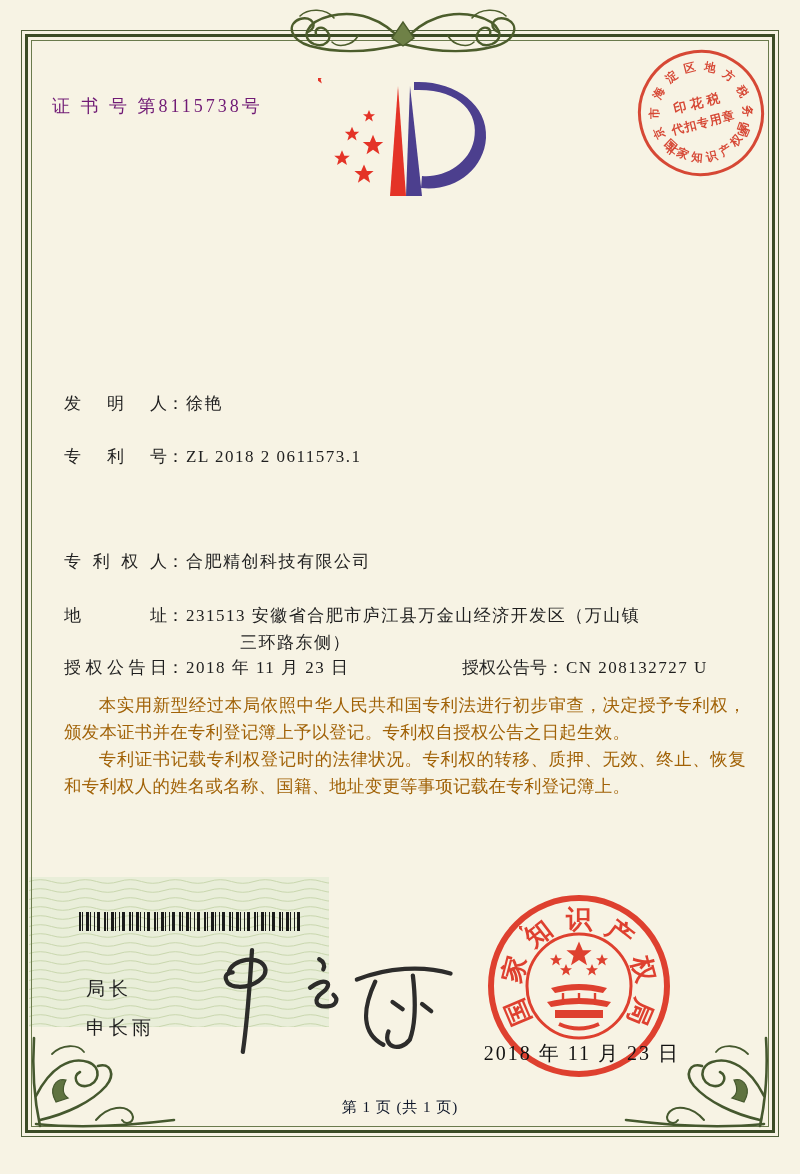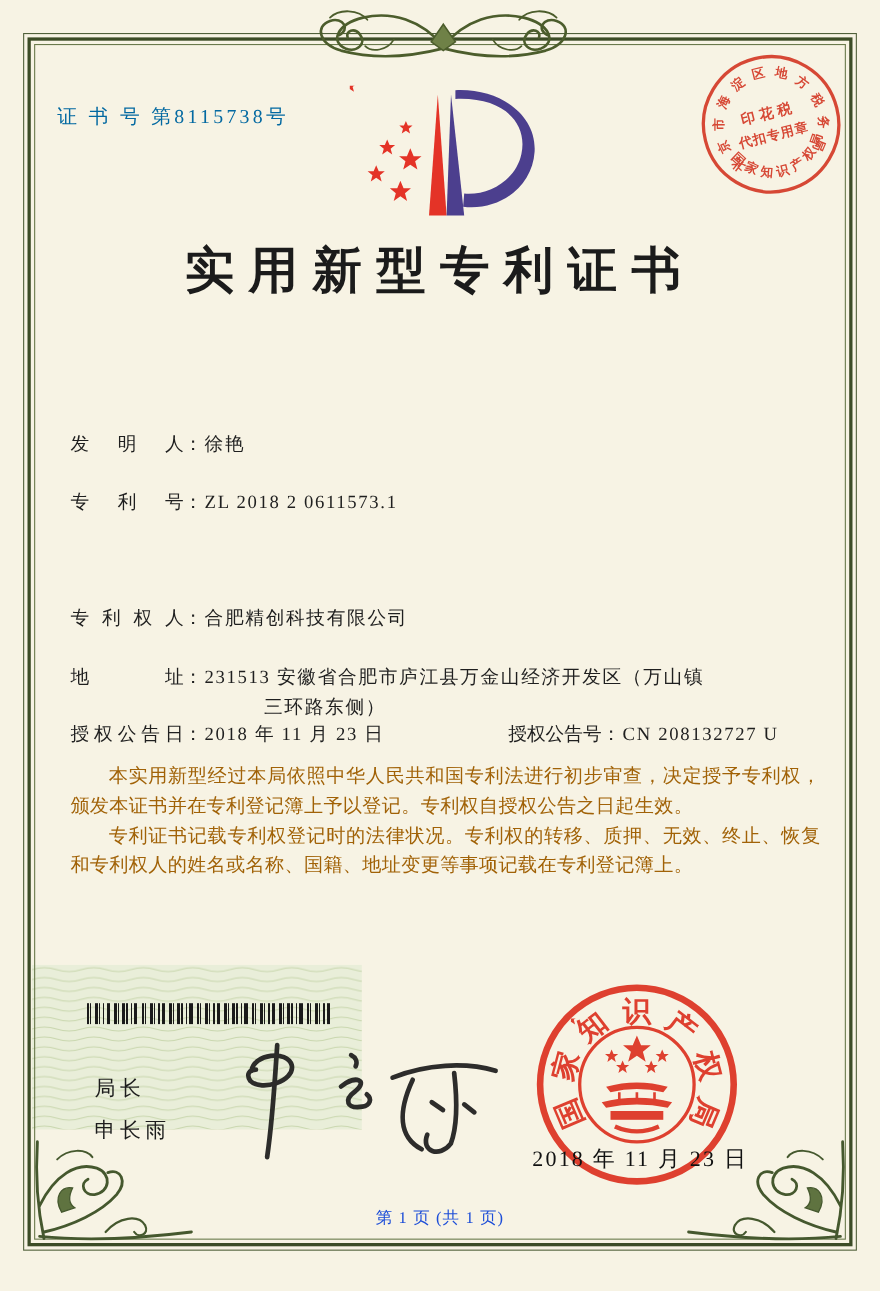--- a/index.html
+++ b/index.html
@@ -15,21 +15,21 @@
   .border-fine{position:absolute;left:31px;top:40px;right:31px;bottom:47px;
        border:1px solid #6a7a4c;}
   
   .guilloche{position:absolute;left:29px;top:877px;right:29px;bottom:44px;z-index:0;}
   
   .orn-top{position:absolute;left:248px;top:2px;width:310px;height:58px;z-index:3;}
   .orn-corner{position:absolute;width:152px;height:96px;z-index:3;}
   .orn-bl{left:26px;top:1036px;}
   .orn-br{right:26px;top:1036px;transform:scaleX(-1);}
   
-  .cert-no{position:absolute;left:52px;top:94px;font-size:18px;letter-spacing:3px;color:#0369a1;}
+  .cert-no{position:absolute;left:52px;top:94px;font-size:18px;letter-spacing:3px;color:#701a75;}
   .logo{position:absolute;left:318px;top:78px;width:170px;height:126px;}
   .title{position:absolute;left:0;top:216px;width:100%;text-align:center;
        font-size:45px;font-weight:600;color:#1b1b1b;letter-spacing:13px;margin:0;}
   
   .tax-stamp{position:absolute;left:638px;top:50px;width:126px;height:126px;
        transform:rotate(-14deg);opacity:.92;}
   .tax-ring-border{position:absolute;inset:0;border:3px solid #d43a27;border-radius:50%;}
   .ring{position:absolute;inset:0;}
   .ring span{position:absolute;left:50%;top:50%;color:#d43a27;font-weight:700;line-height:1;}
   .tax-center{position:absolute;inset:0;display:flex;flex-direction:column;
@@ -60,21 +60,21 @@
   .signature{position:absolute;left:213px;top:946px;width:245px;height:112px;z-index:2;}
   
   .seal{position:absolute;left:488px;top:895px;width:182px;height:182px;z-index:2;opacity:.93;}
   .seal-ring-border{position:absolute;inset:0;border:6px solid #dd3322;border-radius:50%;}
   .seal .ring span{color:#dd3322;font-size:26px;font-weight:700;}
   .emblem{position:absolute;left:31px;top:31px;width:120px;height:120px;}
   .seal-date{position:absolute;left:462px;top:1040px;width:240px;text-align:center;z-index:3;
        font-size:20px;color:#111;letter-spacing:2px;}
   
   .footer{position:absolute;left:0;top:1098px;width:100%;text-align:center;z-index:2;
-       font-size:15px;color:#1d4ed8;letter-spacing:1px;}
+       font-size:15px;color:#0f172a;letter-spacing:1px;}
 </style>
 </head>
 <body>
 
 <div class="page">
 
   <svg class="guilloche" xmlns="http://www.w3.org/2000/svg">
     <defs>
       <pattern id="waves" width="90" height="9" patternUnits="userSpaceOnUse">
         <rect width="90" height="9" fill="#e9eed9"></rect>
@@ -169,21 +169,20 @@
       <use href="#star" transform="translate(55,67) scale(1.7)"></use>
       <use href="#star" transform="translate(24,80) scale(1.3)"></use>
       <use href="#star" transform="translate(46,96) scale(1.6)"></use>
     </g>
     <g fill="#4c3f8e">
       <path d="M92,8 L88,118 L104,118 Z"></path>
       <path d="M96,12 C140,10 162,34 156,62 C151,86 126,100 104,98 L103,110 C136,114 166,92 168,60 C170,26 136,2 96,4 Z"></path>
     </g>
   </svg>
 
-  <h1 class="title">实用新型专利证书</h1>
 
   <div class="row" style="top:392px">
     <span class="f-label">发明人</span><span class="f-colon">：</span><span class="f-value">徐艳</span>
   </div>
   <div class="row" style="top:445px">
     <span class="f-label">专利号</span><span class="f-colon">：</span><span class="f-value">ZL 2018 2 0611573.1</span>
   </div>
   <div class="row" style="top:550px">
     <span class="f-label">专利权人</span><span class="f-colon">：</span><span class="f-value">合肥精创科技有限公司</span>
   </div>

